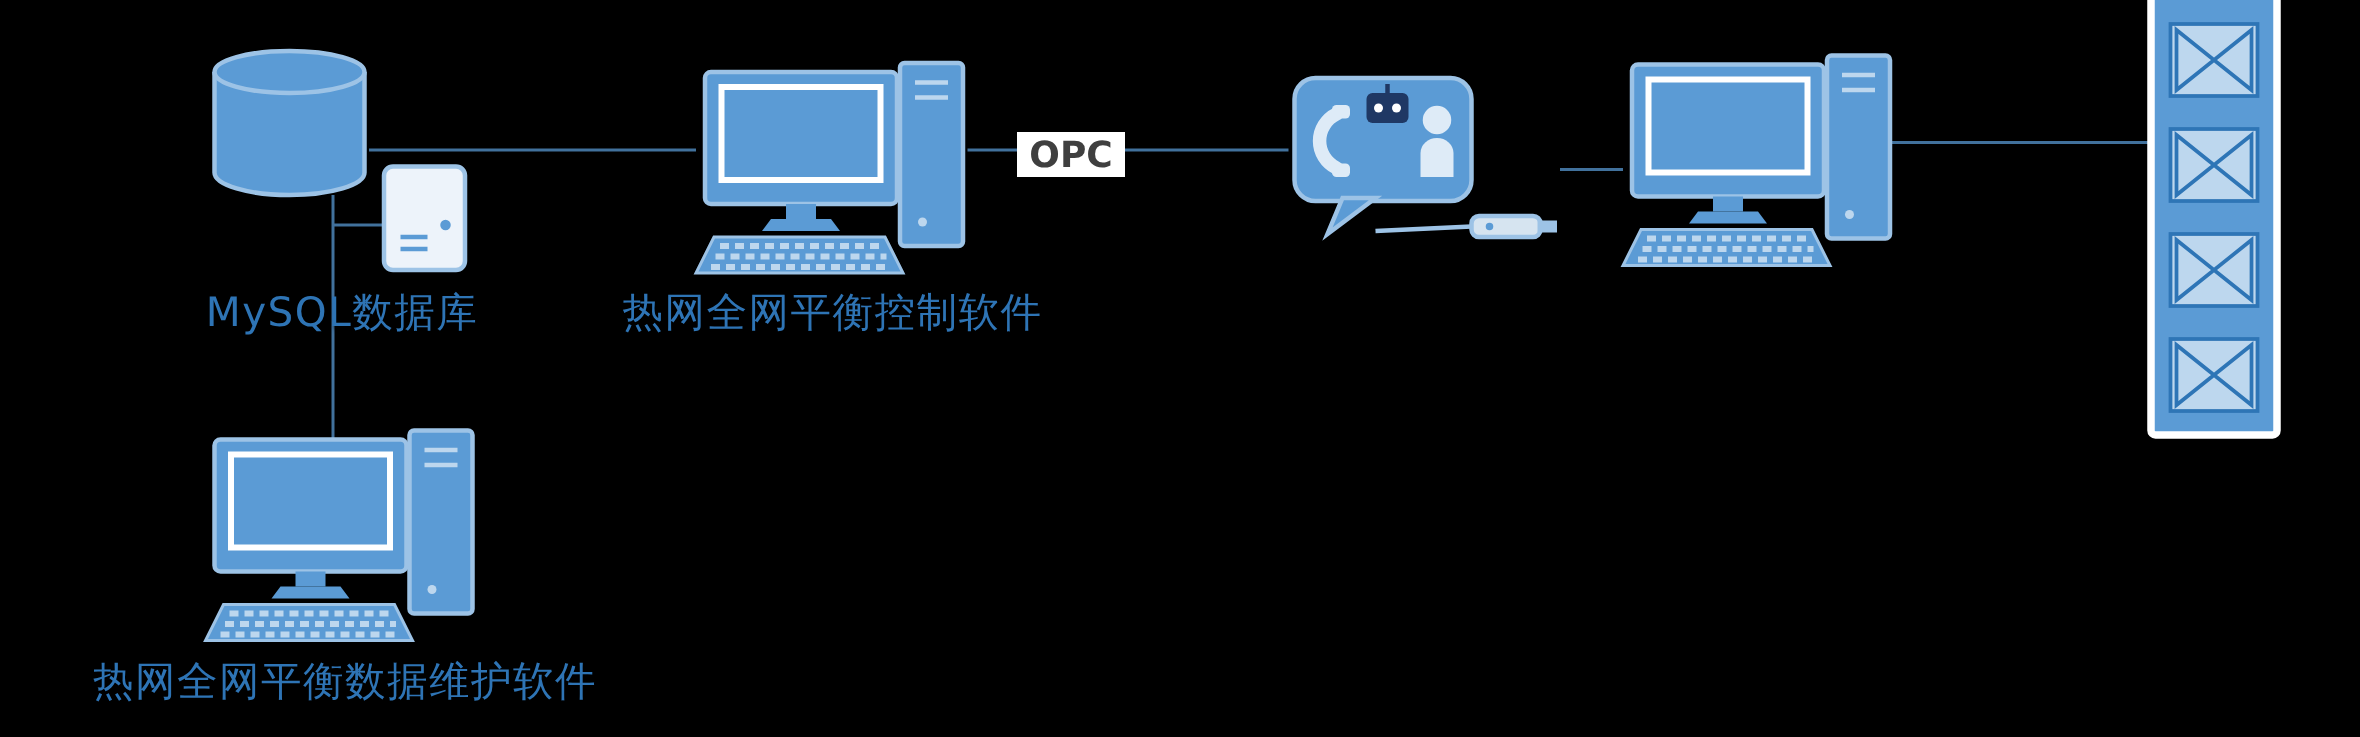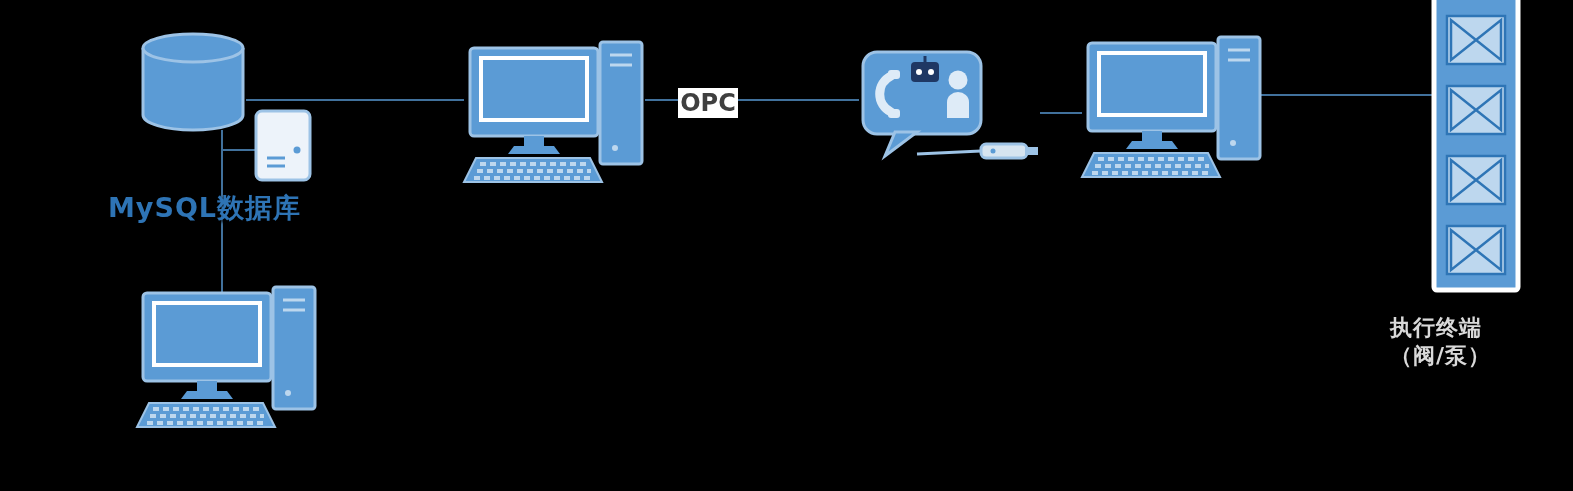--- a/index.html
+++ b/index.html
@@ -17,37 +17,38 @@
   }
   .node { position: absolute; }
   .edge {
     position: absolute;
     background: #41719C;
     height: 2px;
   }
   .edge.vertical { width: 2px; height: auto; }
   .label {
     position: absolute;
-    font-weight: bold;
+    text-align: center;
+    font-weight: normal;
     font-size: 27px;
     color: #2E74B5;
     text-shadow: 2px 2px 3px rgba(0,0,0,0.9);
     letter-spacing: 1px;
     white-space: nowrap;
   }
   .label.white {
     color: #D9D9D9;
     font-size: 22px;
     line-height: 1.25;
   }
   .opc-tag {
     position: absolute;
     left: 678px;
     top: 88px;
-    width: 60px;
+    width: 72px;
     height: 30px;
     background: #FFFFFF;
     color: #3F3F3F;
     font-weight: bold;
     font-size: 24px;
     text-align: center;
     line-height: 30px;
     z-index: 5;
   }
   svg { display: block; }
@@ -91,20 +92,21 @@
       <rect x="8" y="8" width="128" height="88" rx="4" fill="#5B9BD5" stroke="#9DC3E6" stroke-width="3"></rect>
       <rect x="19" y="18" width="106" height="62" fill="#5B9BD5" stroke="#FFFFFF" stroke-width="4"></rect>
       <rect x="62" y="96" width="20" height="10" fill="#5B9BD5"></rect>
       <path d="M52 106 L92 106 L98 114 L46 114 Z" fill="#5B9BD5"></path>
       <path d="M14 118 L128 118 L140 142 L2 142 Z" fill="#5B9BD5" stroke="#9DC3E6" stroke-width="2"></path>
       <line x1="18" y1="124" x2="126" y2="124" stroke="#BDD7EE" stroke-width="4" stroke-dasharray="6 4"></line>
       <line x1="15" y1="131" x2="129" y2="131" stroke="#BDD7EE" stroke-width="4" stroke-dasharray="6 4"></line>
       <line x1="12" y1="138" x2="132" y2="138" stroke="#BDD7EE" stroke-width="4" stroke-dasharray="6 4"></line>
     </svg>
   </div>
+  <div class="label" style="left:380px; top:190px; width:350px;">热网全网平衡控制软件</div>
 
   <div class="node" style="left:855px; top:50px;">
     <svg width="190" height="125" viewBox="0 0 190 125">
       <rect x="8" y="2" width="118" height="82" rx="14" fill="#5B9BD5" stroke="#9DC3E6" stroke-width="3"></rect>
       <path d="M40 82 L30 106 L62 82 Z" fill="#5B9BD5" stroke="#9DC3E6" stroke-width="3"></path>
       <path d="M36 26 a20 20 0 0 0 0 36" stroke="#DEEBF7" stroke-width="9" fill="none" stroke-linecap="round"></path>
       <rect x="33" y="20" width="12" height="9" rx="3" fill="#DEEBF7"></rect>
       <rect x="33" y="59" width="12" height="9" rx="3" fill="#DEEBF7"></rect>
       <rect x="56" y="12" width="28" height="20" rx="4" fill="#1F3864"></rect>
       <circle cx="64" cy="22" r="3" fill="#FFFFFF"></circle>
@@ -150,35 +152,32 @@
       <g>
         <rect x="17" y="156" width="58" height="48" fill="#BDD7EE" stroke="#2E75B6" stroke-width="2.5"></rect>
         <path d="M21 160 L21 200 L46 180 Z M71 160 L71 200 L46 180 Z" fill="none" stroke="#2E75B6" stroke-width="2.5"></path>
       </g>
       <g>
         <rect x="17" y="226" width="58" height="48" fill="#BDD7EE" stroke="#2E75B6" stroke-width="2.5"></rect>
         <path d="M21 230 L21 270 L46 250 Z M71 230 L71 270 L46 250 Z" fill="none" stroke="#2E75B6" stroke-width="2.5"></path>
       </g>
     </svg>
   </div>
-  <div class="label white" style="left:1390px; top:314px; width:140px;">
-    <span>执行终端</span><br>
-    <span>（阀/泵）</span>
-  </div>
 
   <div class="node" style="left:135px; top:285px;">
     <svg width="185" height="145" viewBox="0 0 185 145">
       <rect x="138" y="2" width="42" height="122" rx="3" fill="#5B9BD5" stroke="#9DC3E6" stroke-width="3"></rect>
       <line x1="148" y1="15" x2="170" y2="15" stroke="#BDD7EE" stroke-width="3"></line>
       <line x1="148" y1="25" x2="170" y2="25" stroke="#BDD7EE" stroke-width="3"></line>
       <circle cx="153" cy="108" r="3" fill="#BDD7EE"></circle>
       <rect x="8" y="8" width="128" height="88" rx="4" fill="#5B9BD5" stroke="#9DC3E6" stroke-width="3"></rect>
       <rect x="19" y="18" width="106" height="62" fill="#5B9BD5" stroke="#FFFFFF" stroke-width="4"></rect>
       <rect x="62" y="96" width="20" height="10" fill="#5B9BD5"></rect>
       <path d="M52 106 L92 106 L98 114 L46 114 Z" fill="#5B9BD5"></path>
       <path d="M14 118 L128 118 L140 142 L2 142 Z" fill="#5B9BD5" stroke="#9DC3E6" stroke-width="2"></path>
       <line x1="18" y1="124" x2="126" y2="124" stroke="#BDD7EE" stroke-width="4" stroke-dasharray="6 4"></line>
       <line x1="15" y1="131" x2="129" y2="131" stroke="#BDD7EE" stroke-width="4" stroke-dasharray="6 4"></line>
       <line x1="12" y1="138" x2="132" y2="138" stroke="#BDD7EE" stroke-width="4" stroke-dasharray="6 4"></line>
     </svg>
   </div>
+  <div class="label" style="left:20px; top:436px; width:420px;">热网全网平衡数据维护软件</div>
 
 </div>
 
 </body></html>

